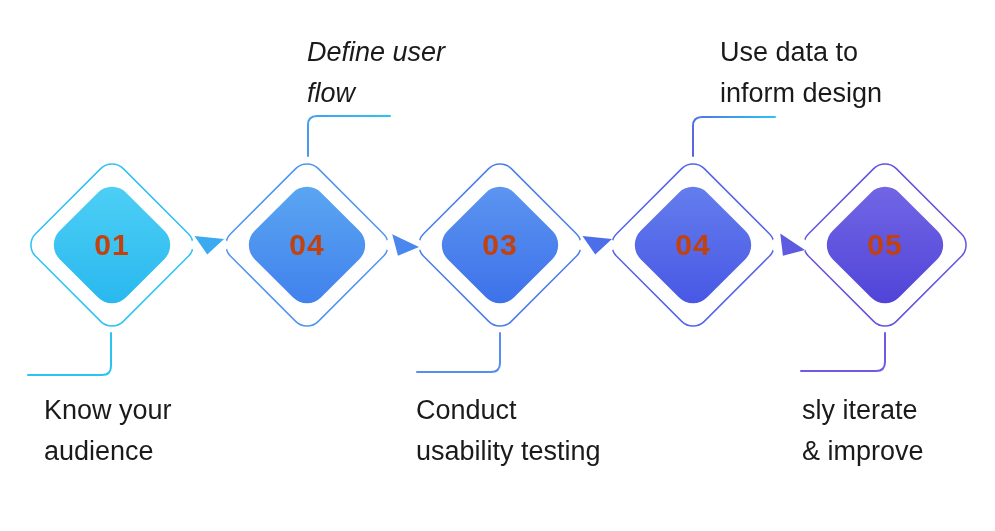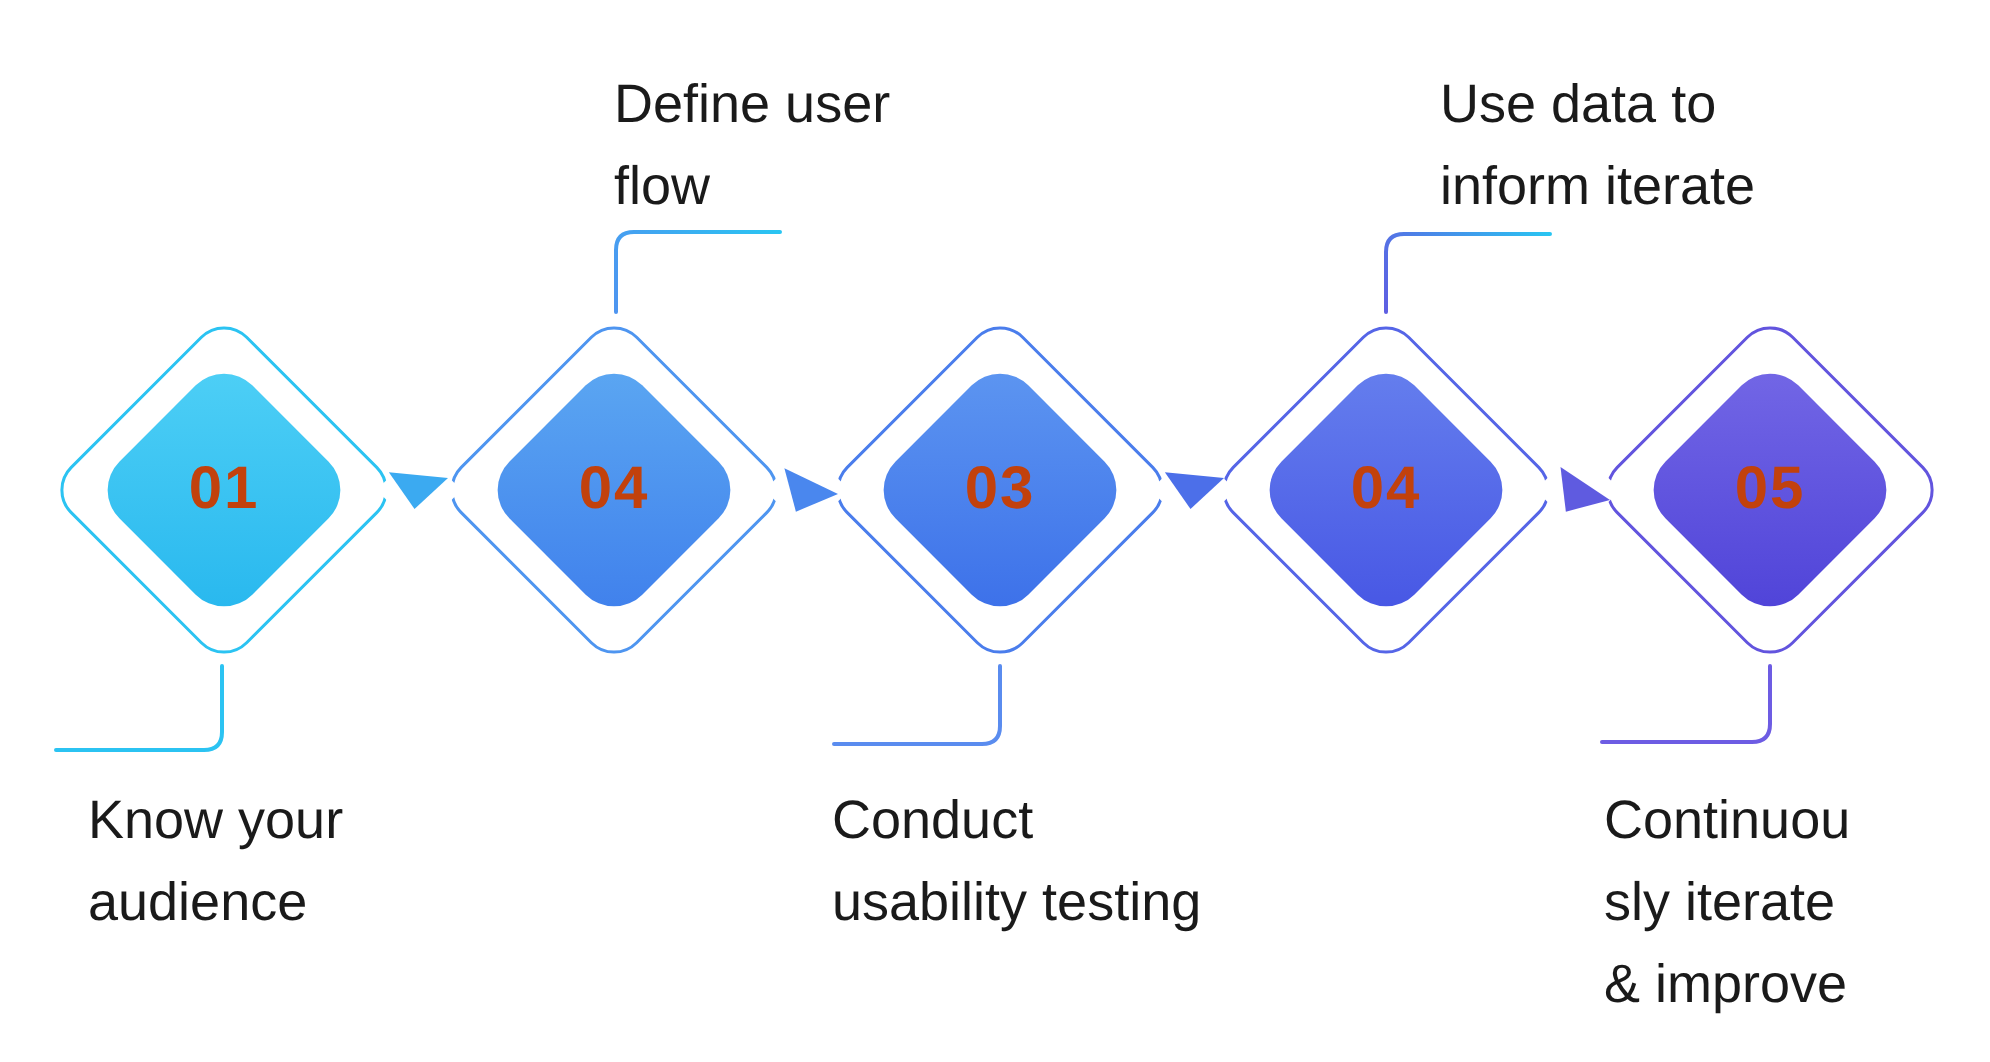--- a/index.html
+++ b/index.html
@@ -103,31 +103,30 @@
   <div class="step-number" style="left:62px;top:225px;">01</div>
   <div class="step-number" style="left:257px;top:225px;">04</div>
   <div class="step-number" style="left:450px;top:225px;">03</div>
   <div class="step-number" style="left:643px;top:225px;">04</div>
   <div class="step-number" style="left:835px;top:225px;">05</div>
 
   <div class="lbl" style="left:28px;top:390px;margin-left:16px;">
     <span>Know your</span>
     <span>audience</span>
   </div>
-  <div class="lbl" style="left:307px;top:32px;">
+  <div class="lbl" style="left:307px;top:32px;font-style:italic;">
     <span>Define user</span>
     <span>flow</span>
   </div>
   <div class="lbl" style="left:416px;top:390px;">
     <span>Conduct</span>
     <span>usability testing</span>
   </div>
   <div class="lbl" style="left:720px;top:32px;">
     <span>Use data to</span>
-    <span>inform iterate</span>
+    <span>inform design</span>
   </div>
   <div class="lbl" style="left:802px;top:390px;">
-    <span>Continuou</span>
     <span>sly iterate</span>
     <span>&amp; improve</span>
   </div>
 
 </div>
 
 </body></html>

